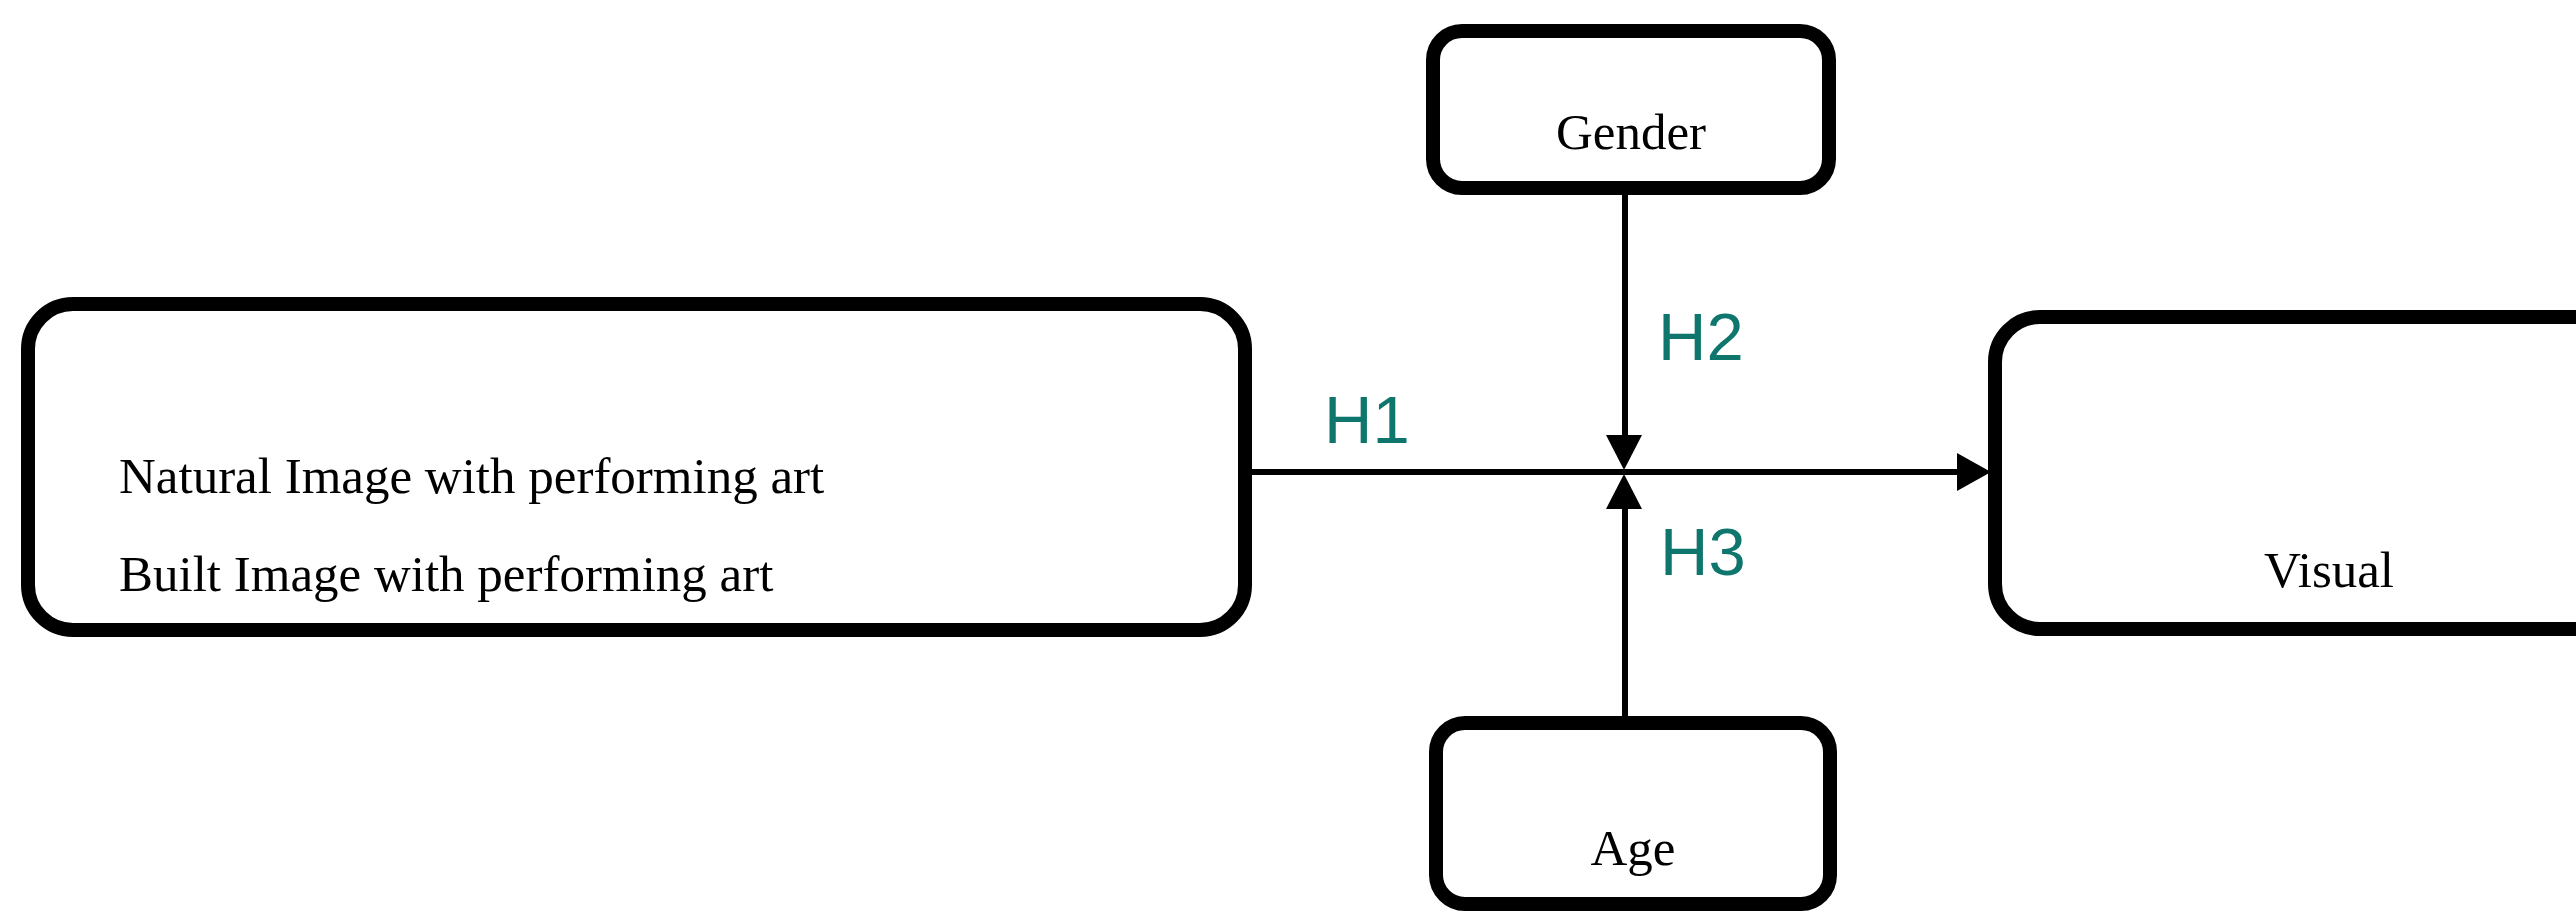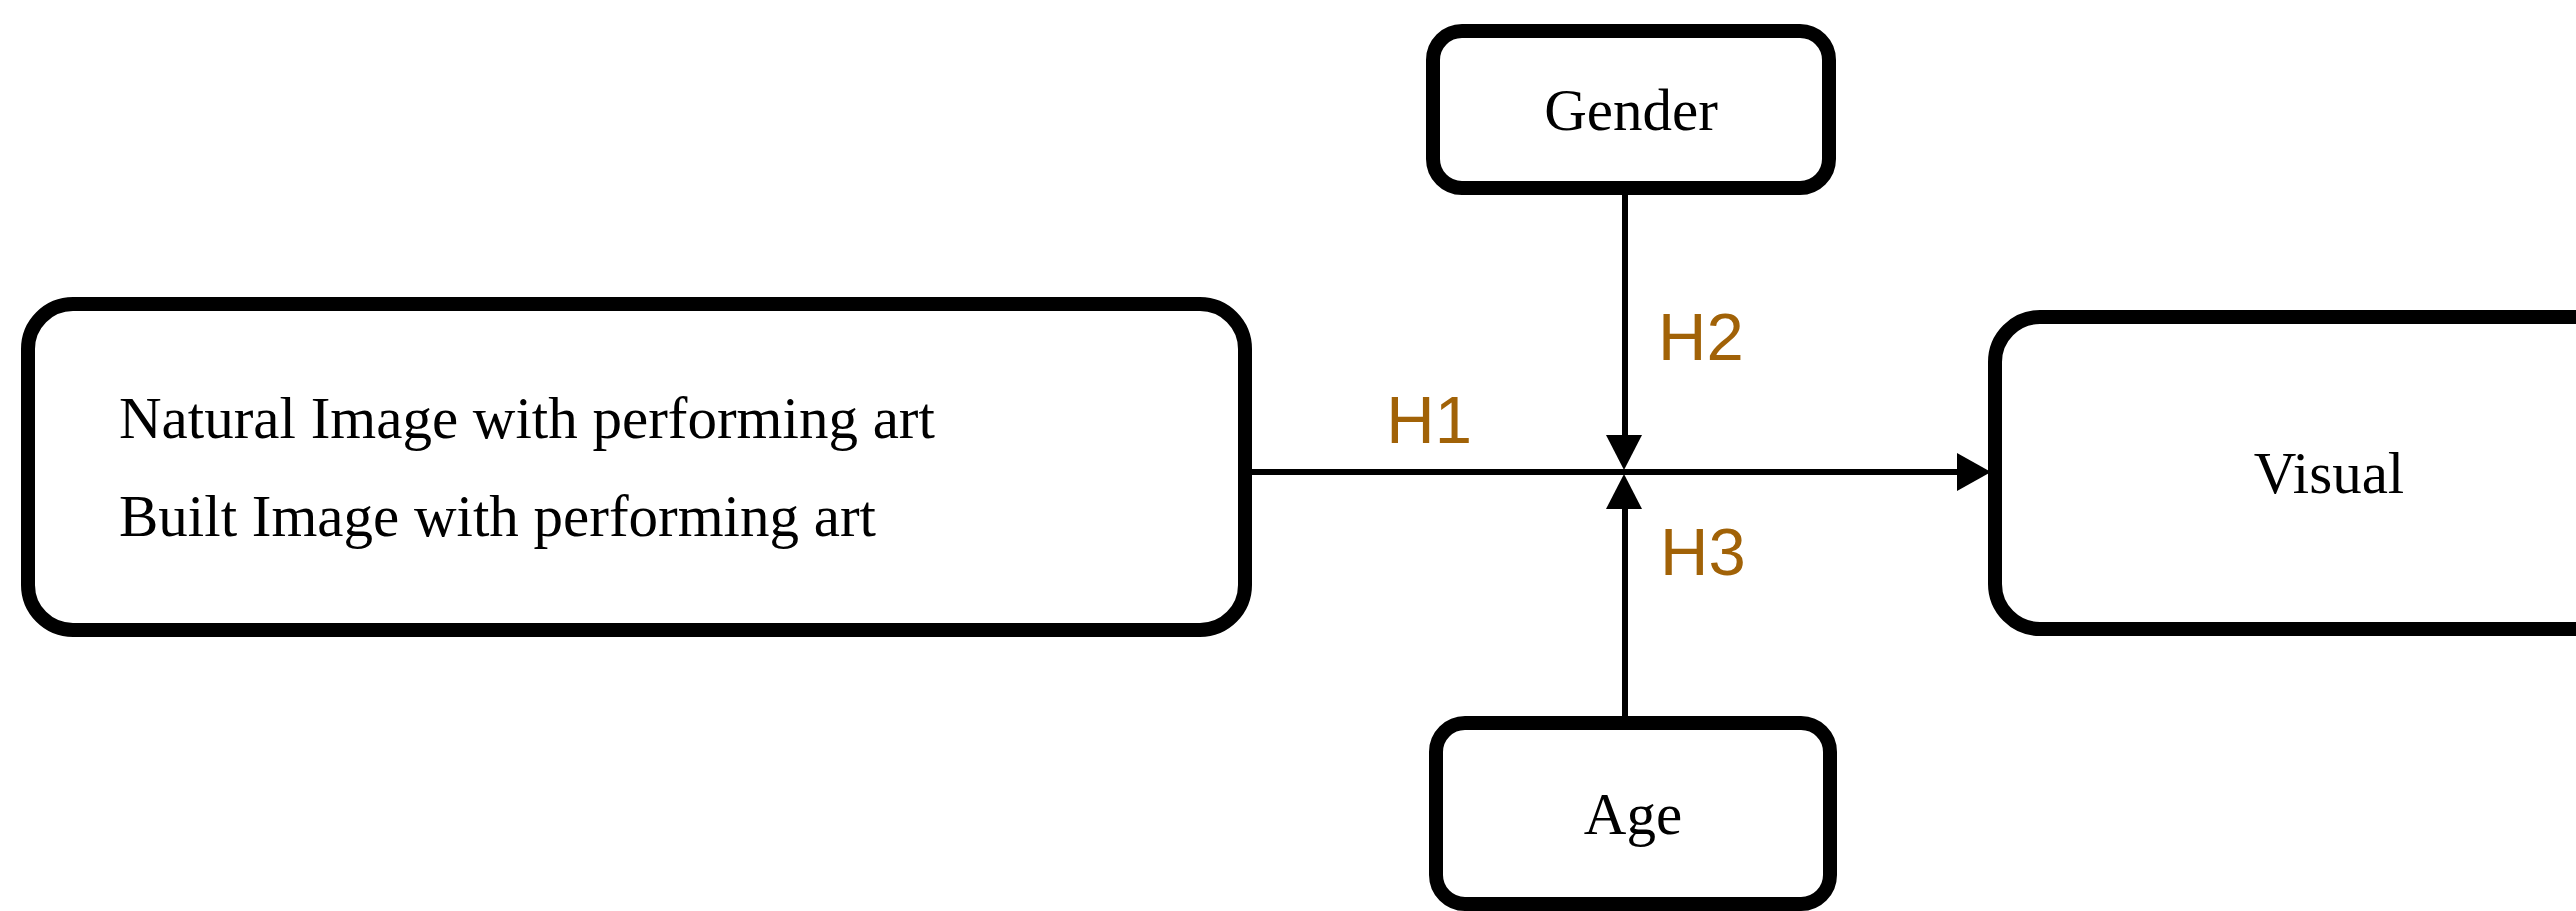--- a/index.html
+++ b/index.html
@@ -18,23 +18,23 @@
   }
 
   
   .node {
     position: absolute;
     box-sizing: border-box;
     background: #ffffff;
     border: 14px solid #000000;
     display: flex;
     flex-direction: column;
-    justify-content: center;
+    justify-content: flex-end;
     align-items: center;
-    font-size: 59px;
+    font-size: 51px;
     line-height: 98px;
     white-space: nowrap;
   }
   .node-stimuli {
     left: 21px; top: 297px;
     width: 1231px; height: 340px;
     border-radius: 52px;
     align-items: flex-start;
     padding-left: 84px;
   }
@@ -87,24 +87,24 @@
     border-right: 18.5px solid transparent;
     border-bottom: 35px solid #000000;
   }
 
   
   .h-label {
     position: absolute;
     font-family: "Liberation Sans", sans-serif;
     font-size: 67px;
     line-height: 1;
-    color: #a16207;
+    color: #0f766e;
     white-space: nowrap;
   }
-  .h-label-1 { left: 1324px; top: 386px; width: 148px; text-align: right; }
+  .h-label-1 { left: 1324px; top: 386px; width: 148px; text-align: left; }
   .h-label-2 { left: 1658px; top: 303px; }
   .h-label-3 { left: 1660px; top: 518px; }
 </style>
 </head>
 <body>
 
 <div class="canvas">
 
   <div class="node node-stimuli">
     <span>Natural Image with performing art</span>

